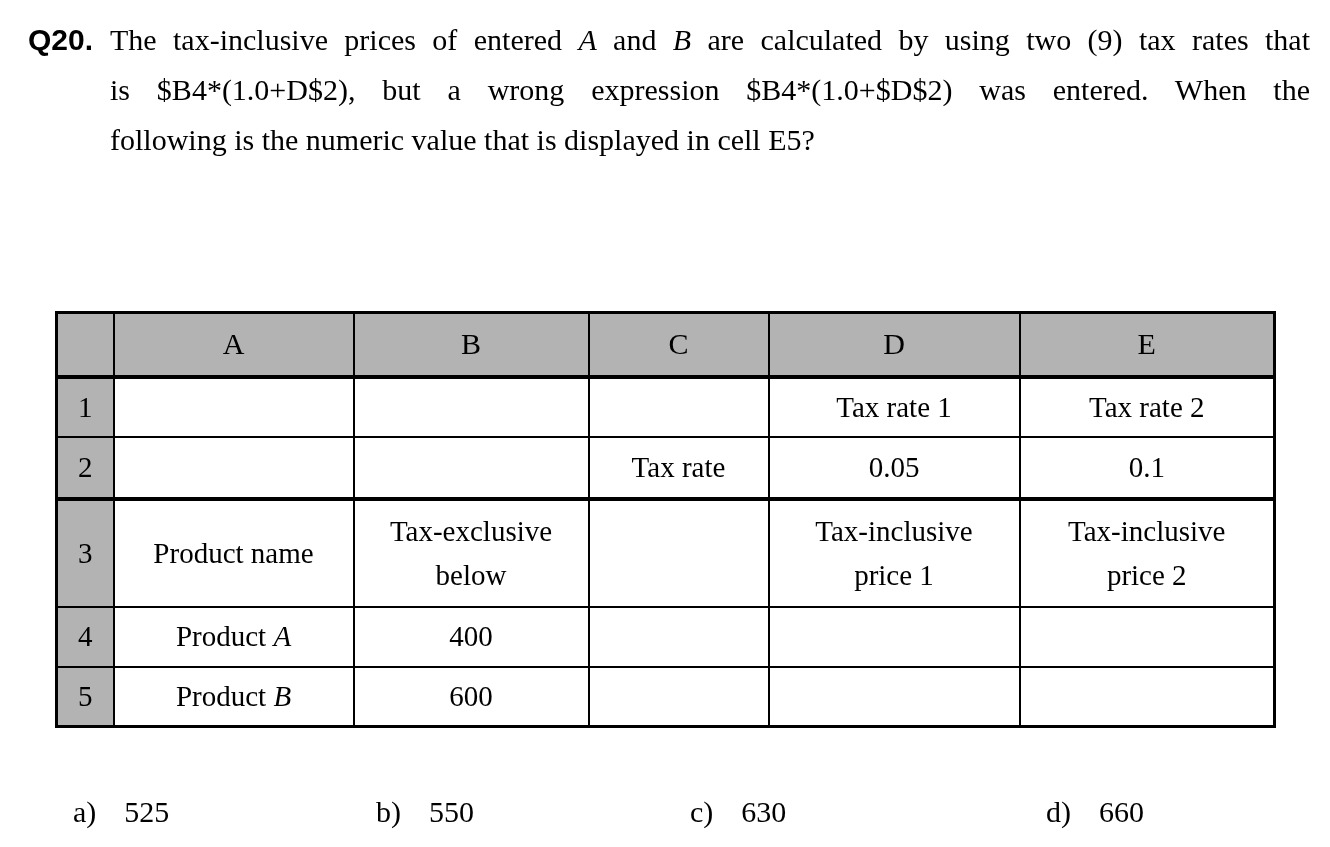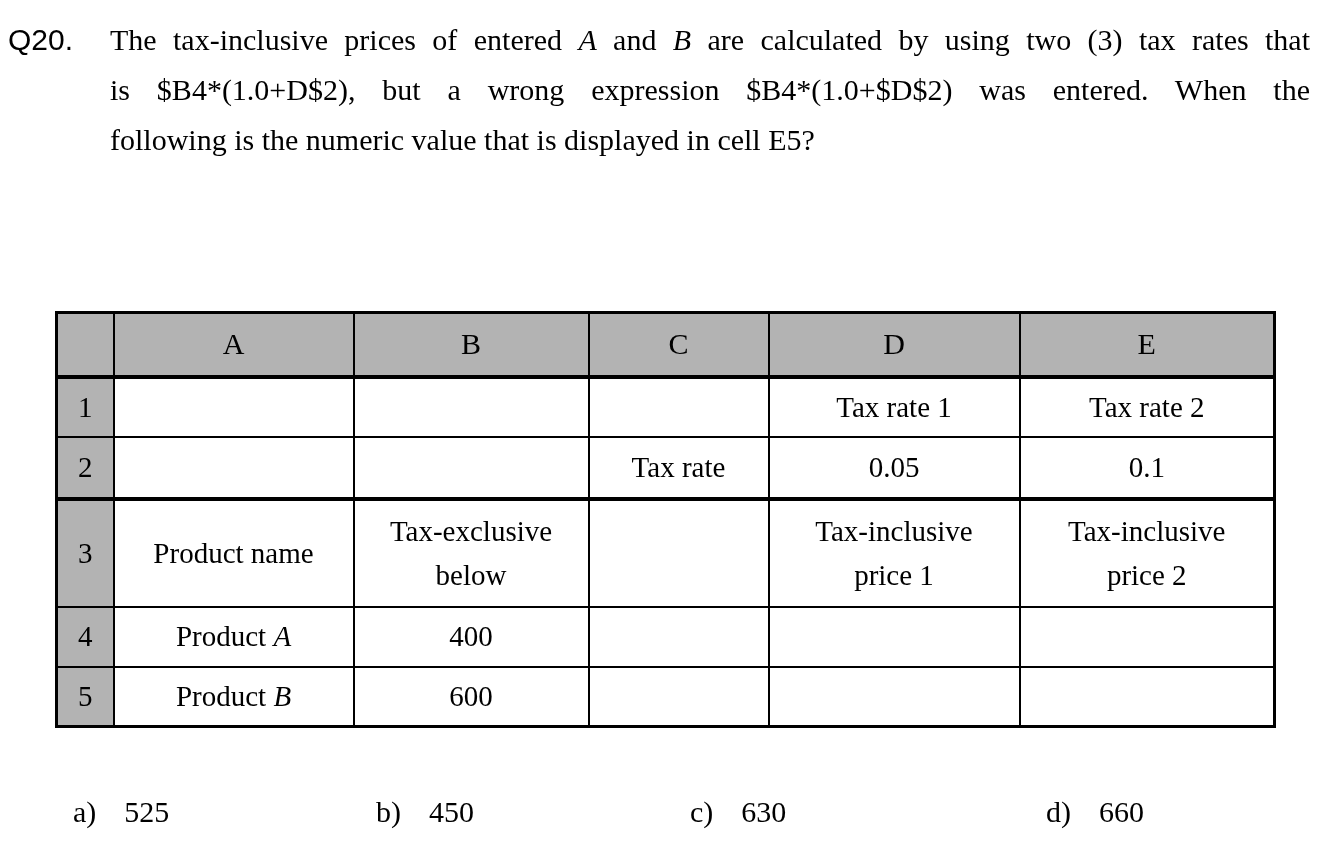--- a/index.html
+++ b/index.html
@@ -9,24 +9,24 @@
     width: 1330px;
     height: 847px;
     background: #ffffff;
     color: #000000;
     font-family: "Liberation Serif", serif;
     overflow: hidden;
   }
   
   .q-label {
     position: absolute;
-    left: 8px;
+    left: 28px;
     top: 15px;
     font-family: "Liberation Sans", sans-serif;
-    font-weight: normal;
+    font-weight: bold;
     font-size: 30px;
     line-height: 50px;
   }
   .q-lines {
     position: absolute;
     left: 110px;
     top: 15px;
     width: 1200px;
     font-size: 30px;
     line-height: 50px;
@@ -87,21 +87,21 @@
   .opt3 { left: 1046px; }
 </style>
 </head>
 <body>
 
 <div class="page">
 
   <div class="q-label">Q20.</div>
 
   <div class="q-lines">
-      <div class="qline"><span>The tax-inclusive prices of entered </span><span class="it">A</span><span> and </span><span class="it">B</span><span> are calculated by using two (3) tax rates that</span></div>
+      <div class="qline"><span>The tax-inclusive prices of entered </span><span class="it">A</span><span> and </span><span class="it">B</span><span> are calculated by using two (9) tax rates that</span></div>
       <div class="qline"><span>is $B4*(1.0+D$2), but a wrong expression $B4*(1.0+$D$2) was entered. When the</span></div>
       <div class="qline last"><span>following is the numeric value that is displayed in cell E5?</span></div>
     </div>
 
   <table class="sheet">
     <colgroup>
       <col style="width:57px">
       <col style="width:240px">
       <col style="width:235px">
       <col style="width:180px">
@@ -160,21 +160,21 @@
       </tbody>
   </table>
 
   <div class="options">
       <div class="option opt0">
         <span>a)</span>
         <span>525</span>
       </div>
       <div class="option opt1">
         <span>b)</span>
-        <span>450</span>
+        <span>550</span>
       </div>
       <div class="option opt2">
         <span>c)</span>
         <span>630</span>
       </div>
       <div class="option opt3">
         <span>d)</span>
         <span>660</span>
       </div>
     </div>

